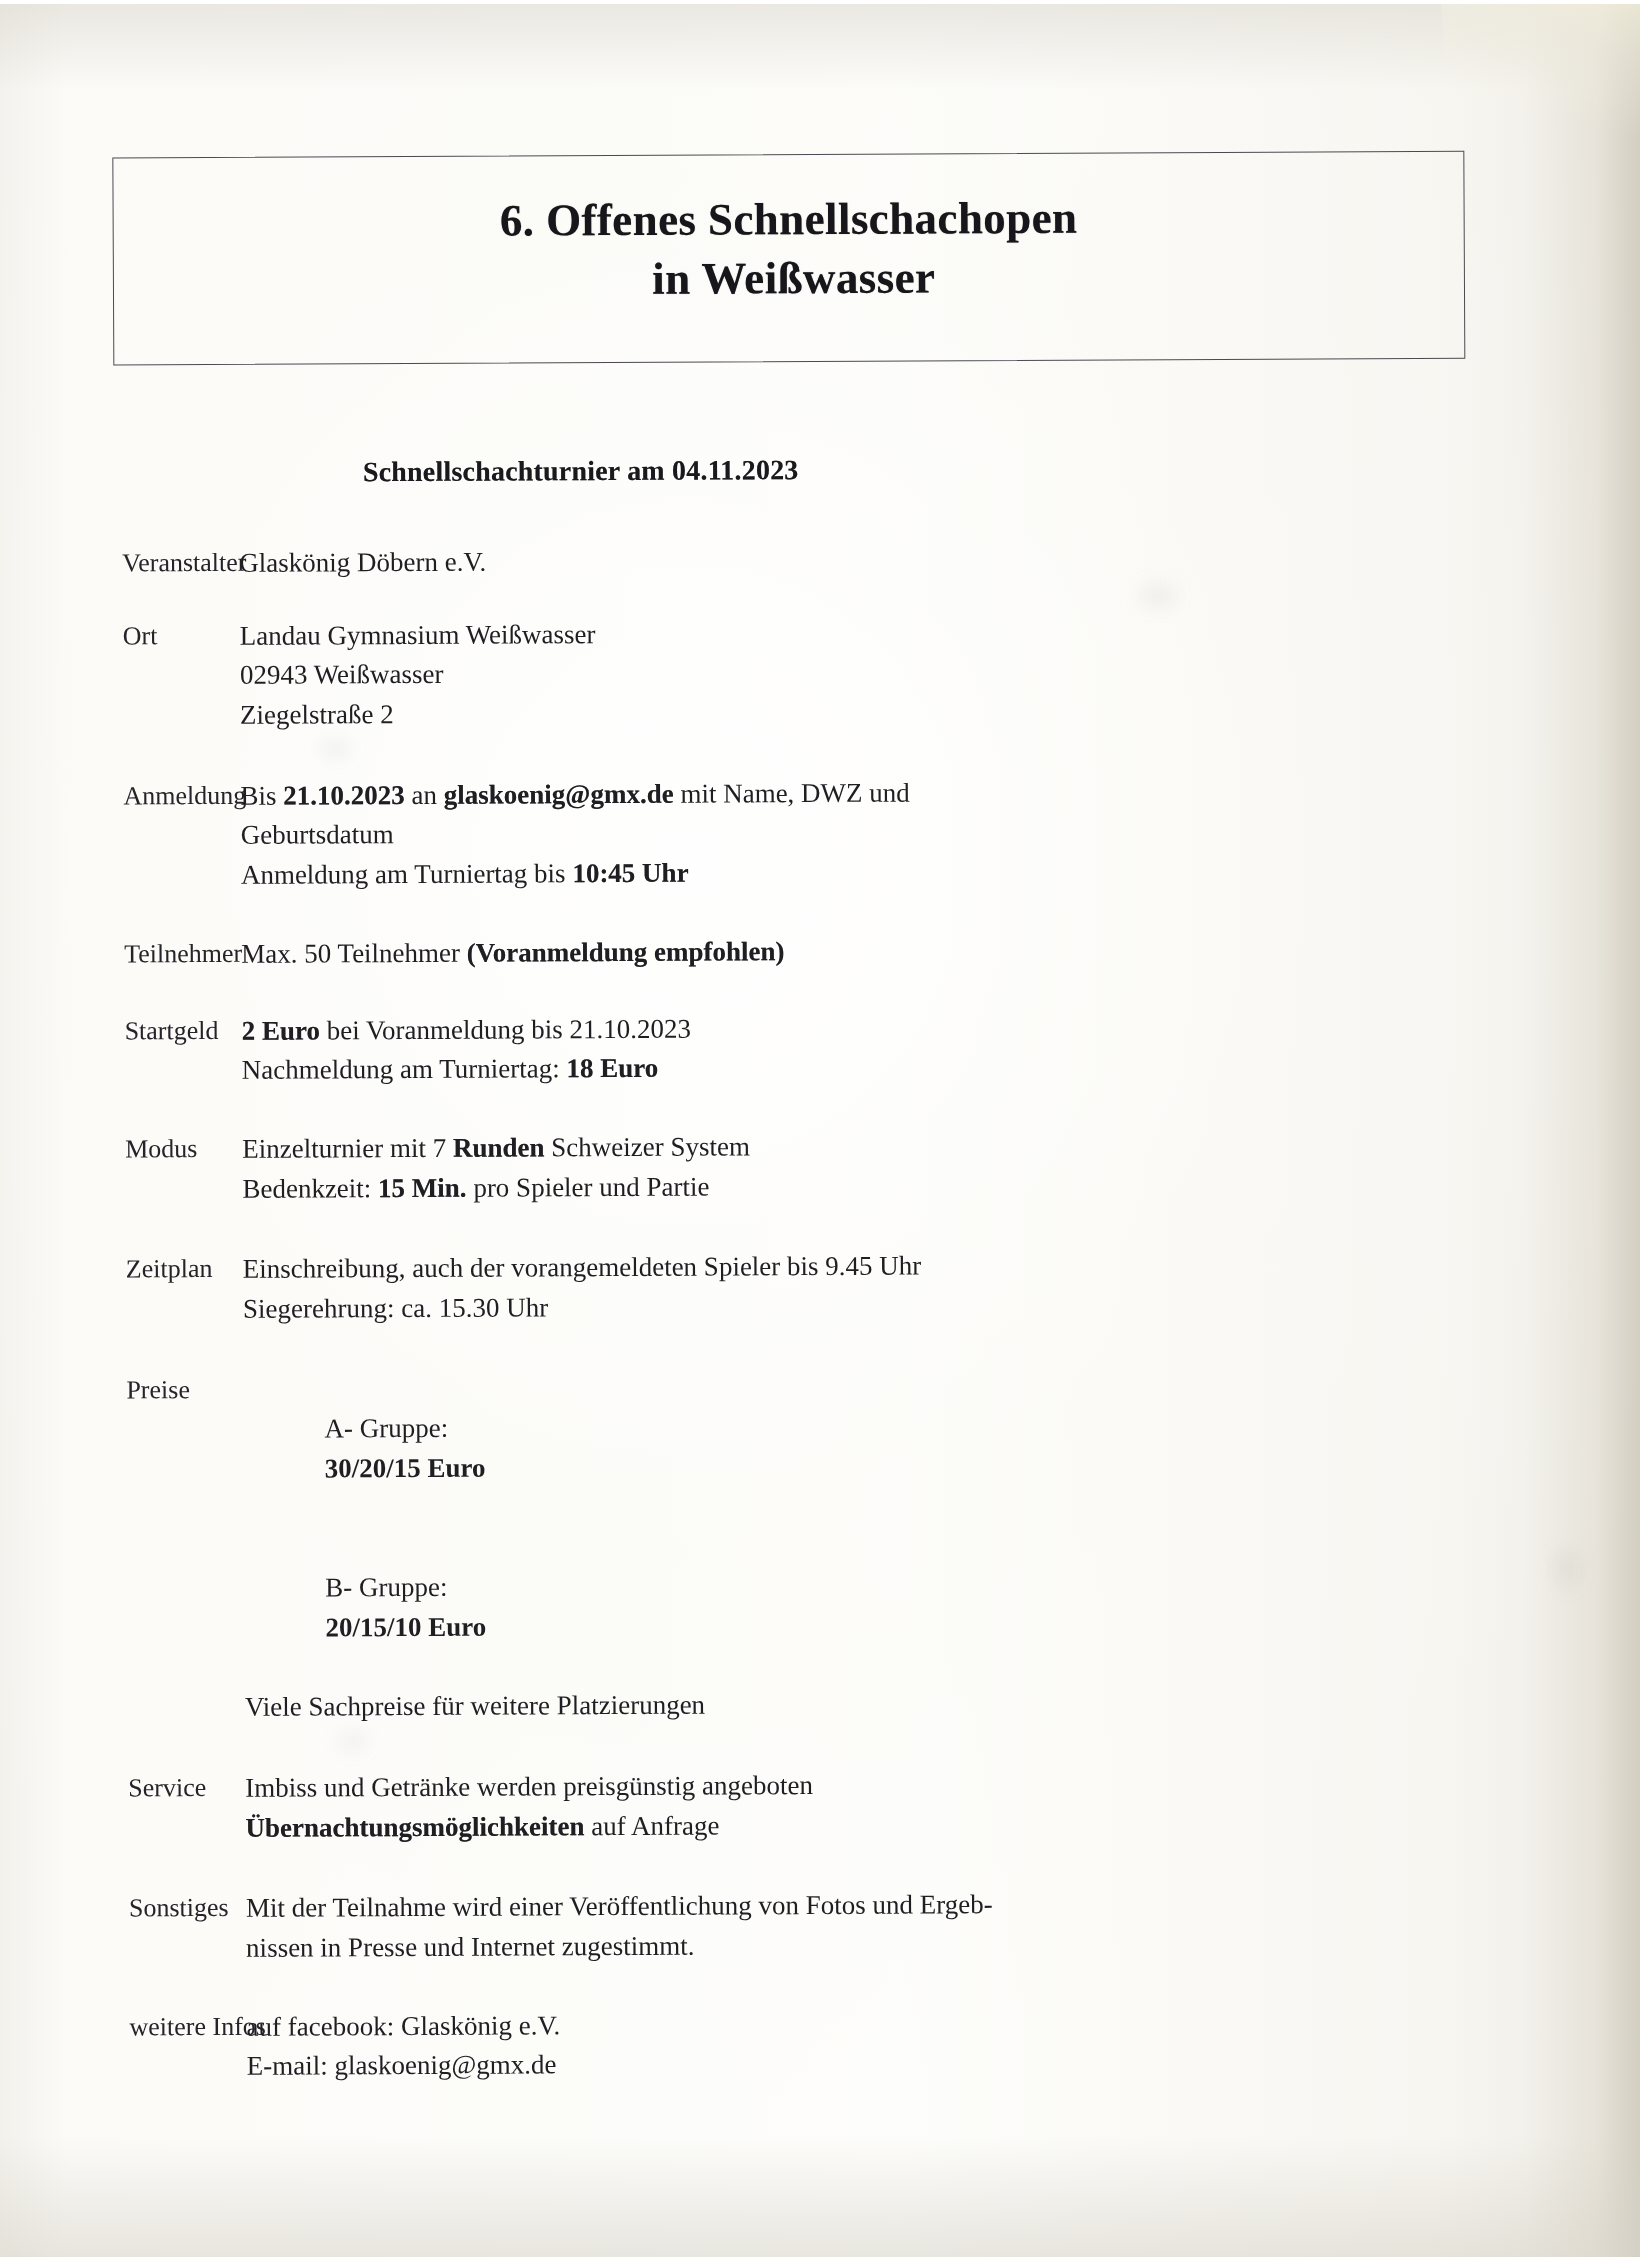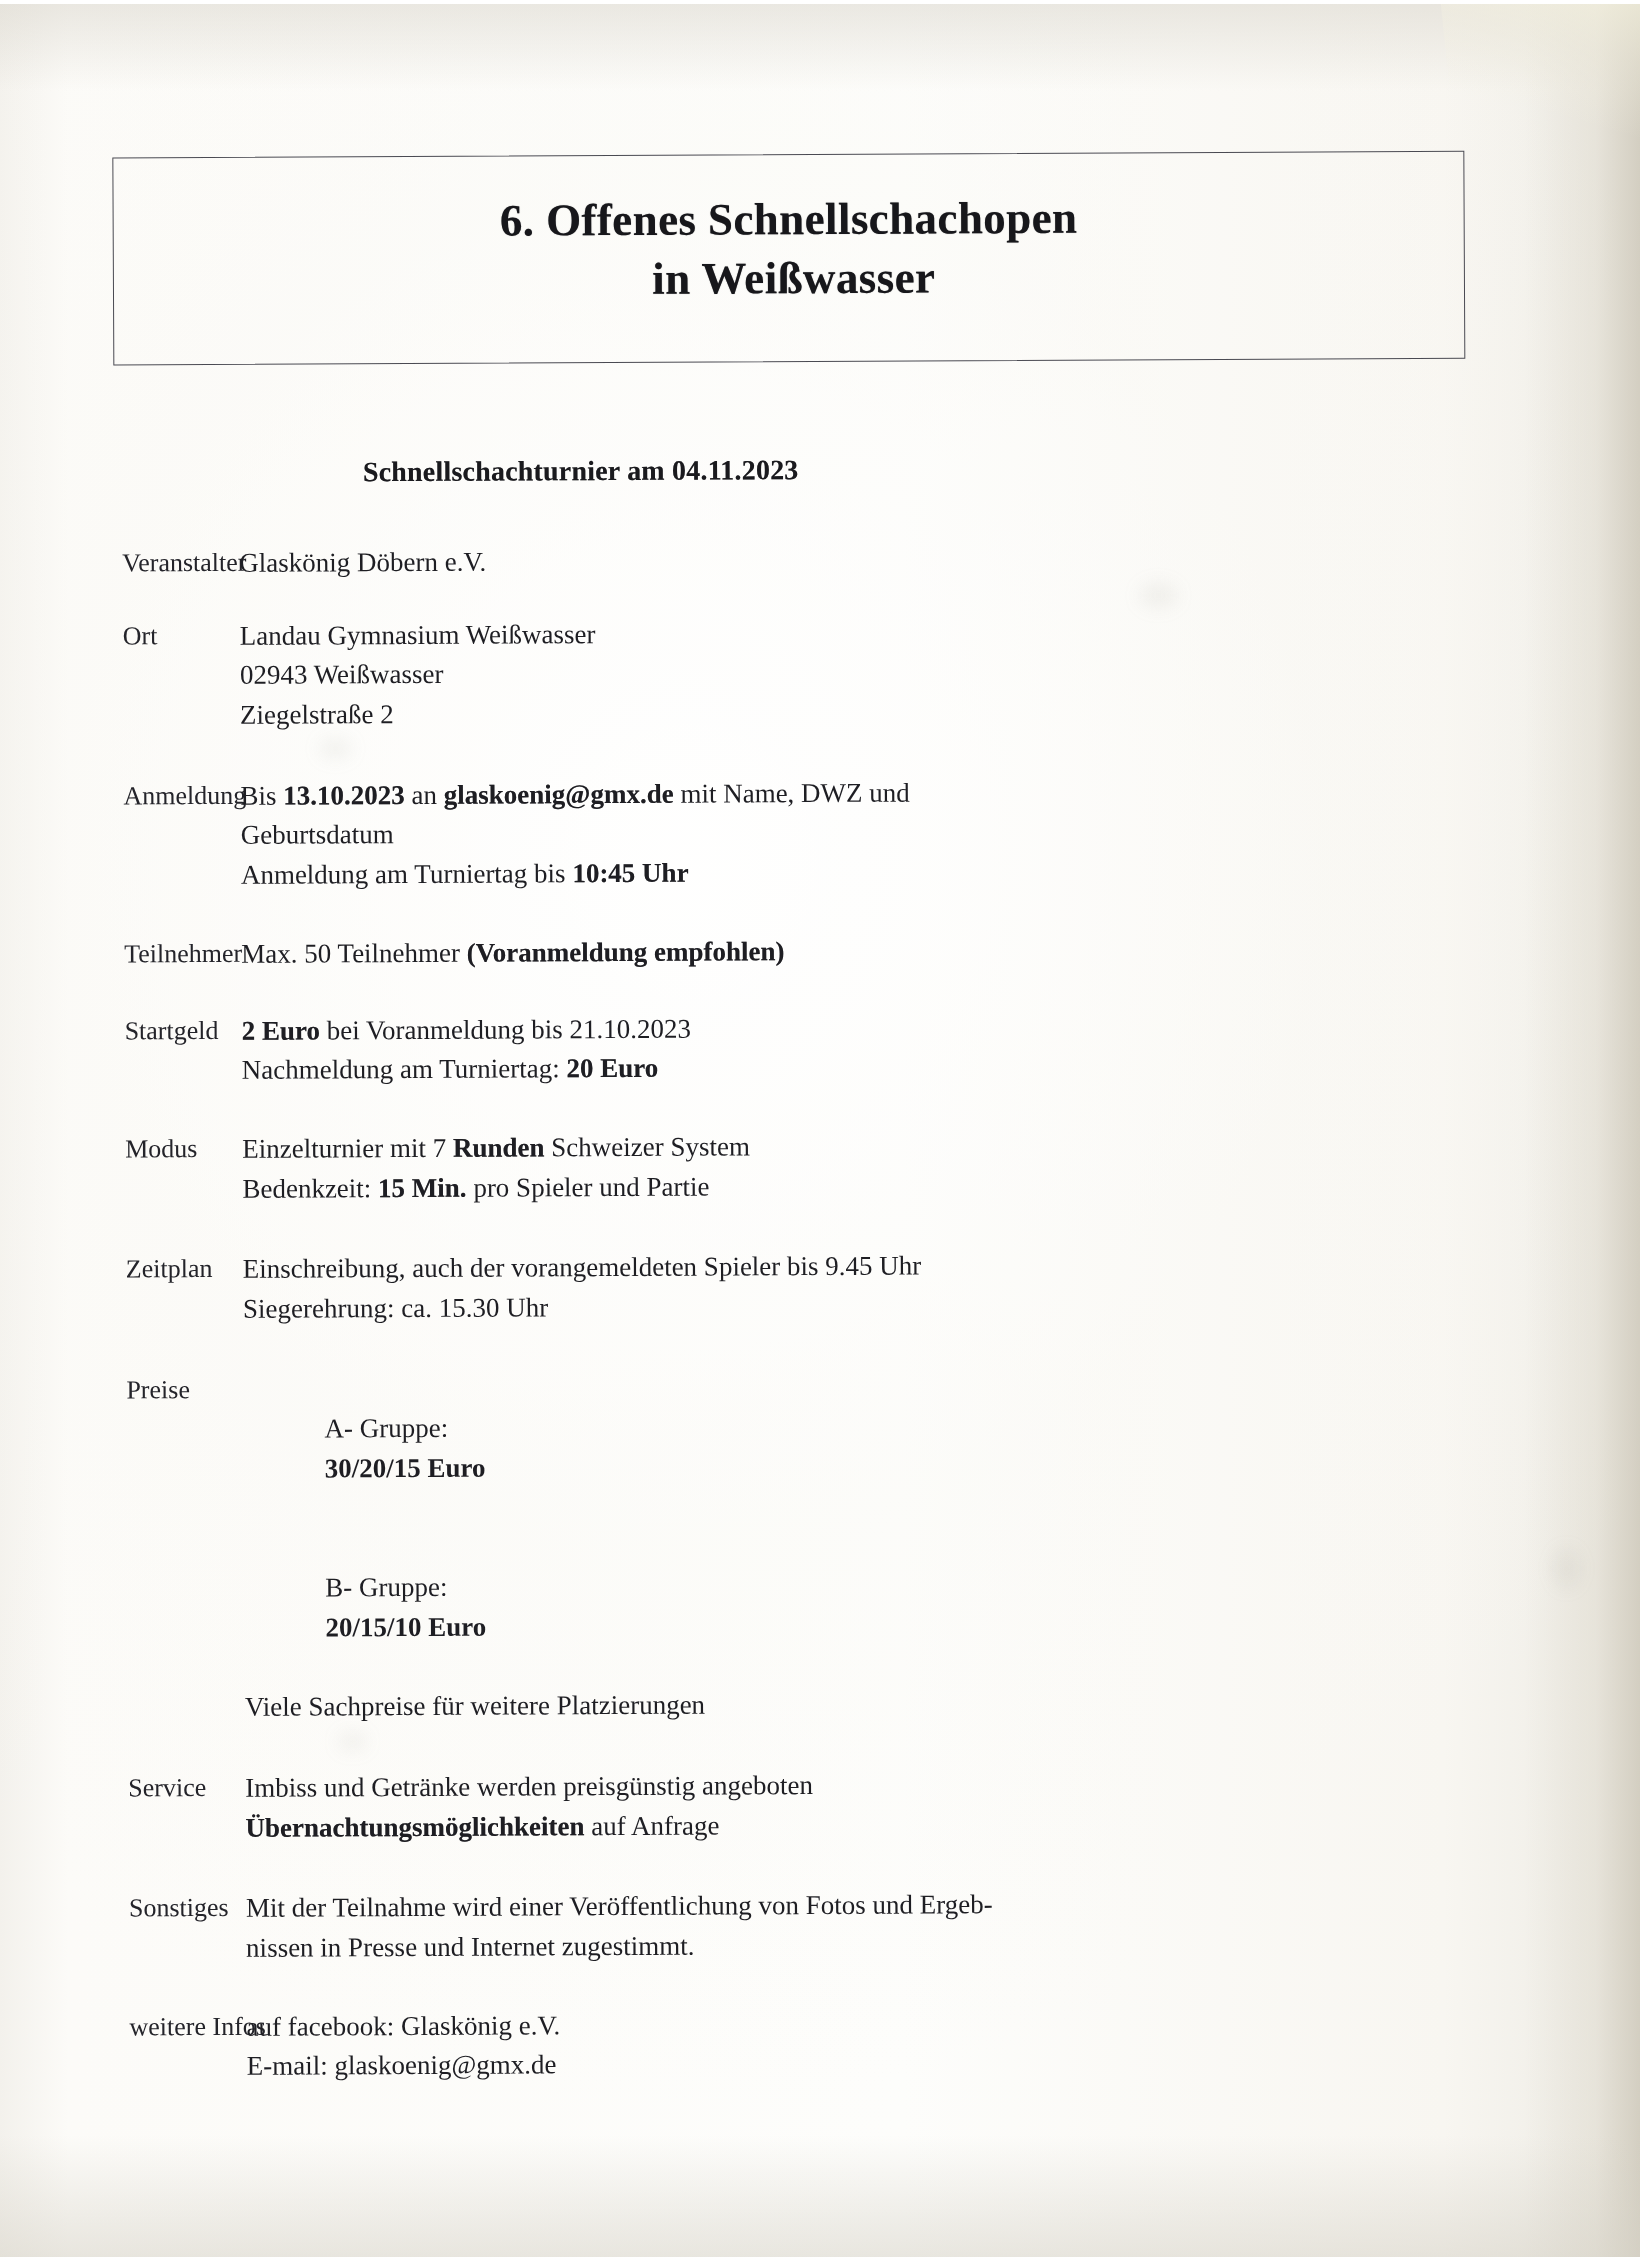--- a/index.html
+++ b/index.html
@@ -221,38 +221,38 @@
         <div class="row-body">
           <span class="ln">Landau Gymnasium Weißwasser</span>
           <span class="ln">02943 Weißwasser</span>
           <span class="ln">Ziegelstraße 2</span>
         </div>
       </div>
 
       <div class="row sp-anmeldung">
         <div class="row-label">Anmeldung</div>
         <div class="row-body">
-          <span class="ln">Bis <b>13.10.2023</b> an <b>glaskoenig@gmx.de</b> mit Name, DWZ und</span>
+          <span class="ln">Bis <b>21.10.2023</b> an <b>glaskoenig@gmx.de</b> mit Name, DWZ und</span>
           <span class="ln">Geburtsdatum</span>
           <span class="ln">Anmeldung am Turniertag bis <b>10:45 Uhr</b></span>
         </div>
       </div>
 
       <div class="row sp-teilnehmer">
         <div class="row-label">Teilnehmer</div>
         <div class="row-body">
           <span class="ln">Max. 50 Teilnehmer <b>(Voranmeldung empfohlen)</b></span>
         </div>
       </div>
 
       <div class="row sp-startgeld">
         <div class="row-label">Startgeld</div>
         <div class="row-body">
           <span class="ln"><b>2 Euro</b> bei Voranmeldung bis 21.10.2023</span>
-          <span class="ln">Nachmeldung am Turniertag: <b>20 Euro</b></span>
+          <span class="ln">Nachmeldung am Turniertag: <b>18 Euro</b></span>
         </div>
       </div>
 
       <div class="row sp-modus">
         <div class="row-label">Modus</div>
         <div class="row-body">
           <span class="ln">Einzelturnier mit 7 <b>Runden</b> Schweizer System</span>
           <span class="ln">Bedenkzeit: <b>15 Min.</b> pro Spieler und Partie</span>
         </div>
       </div>

